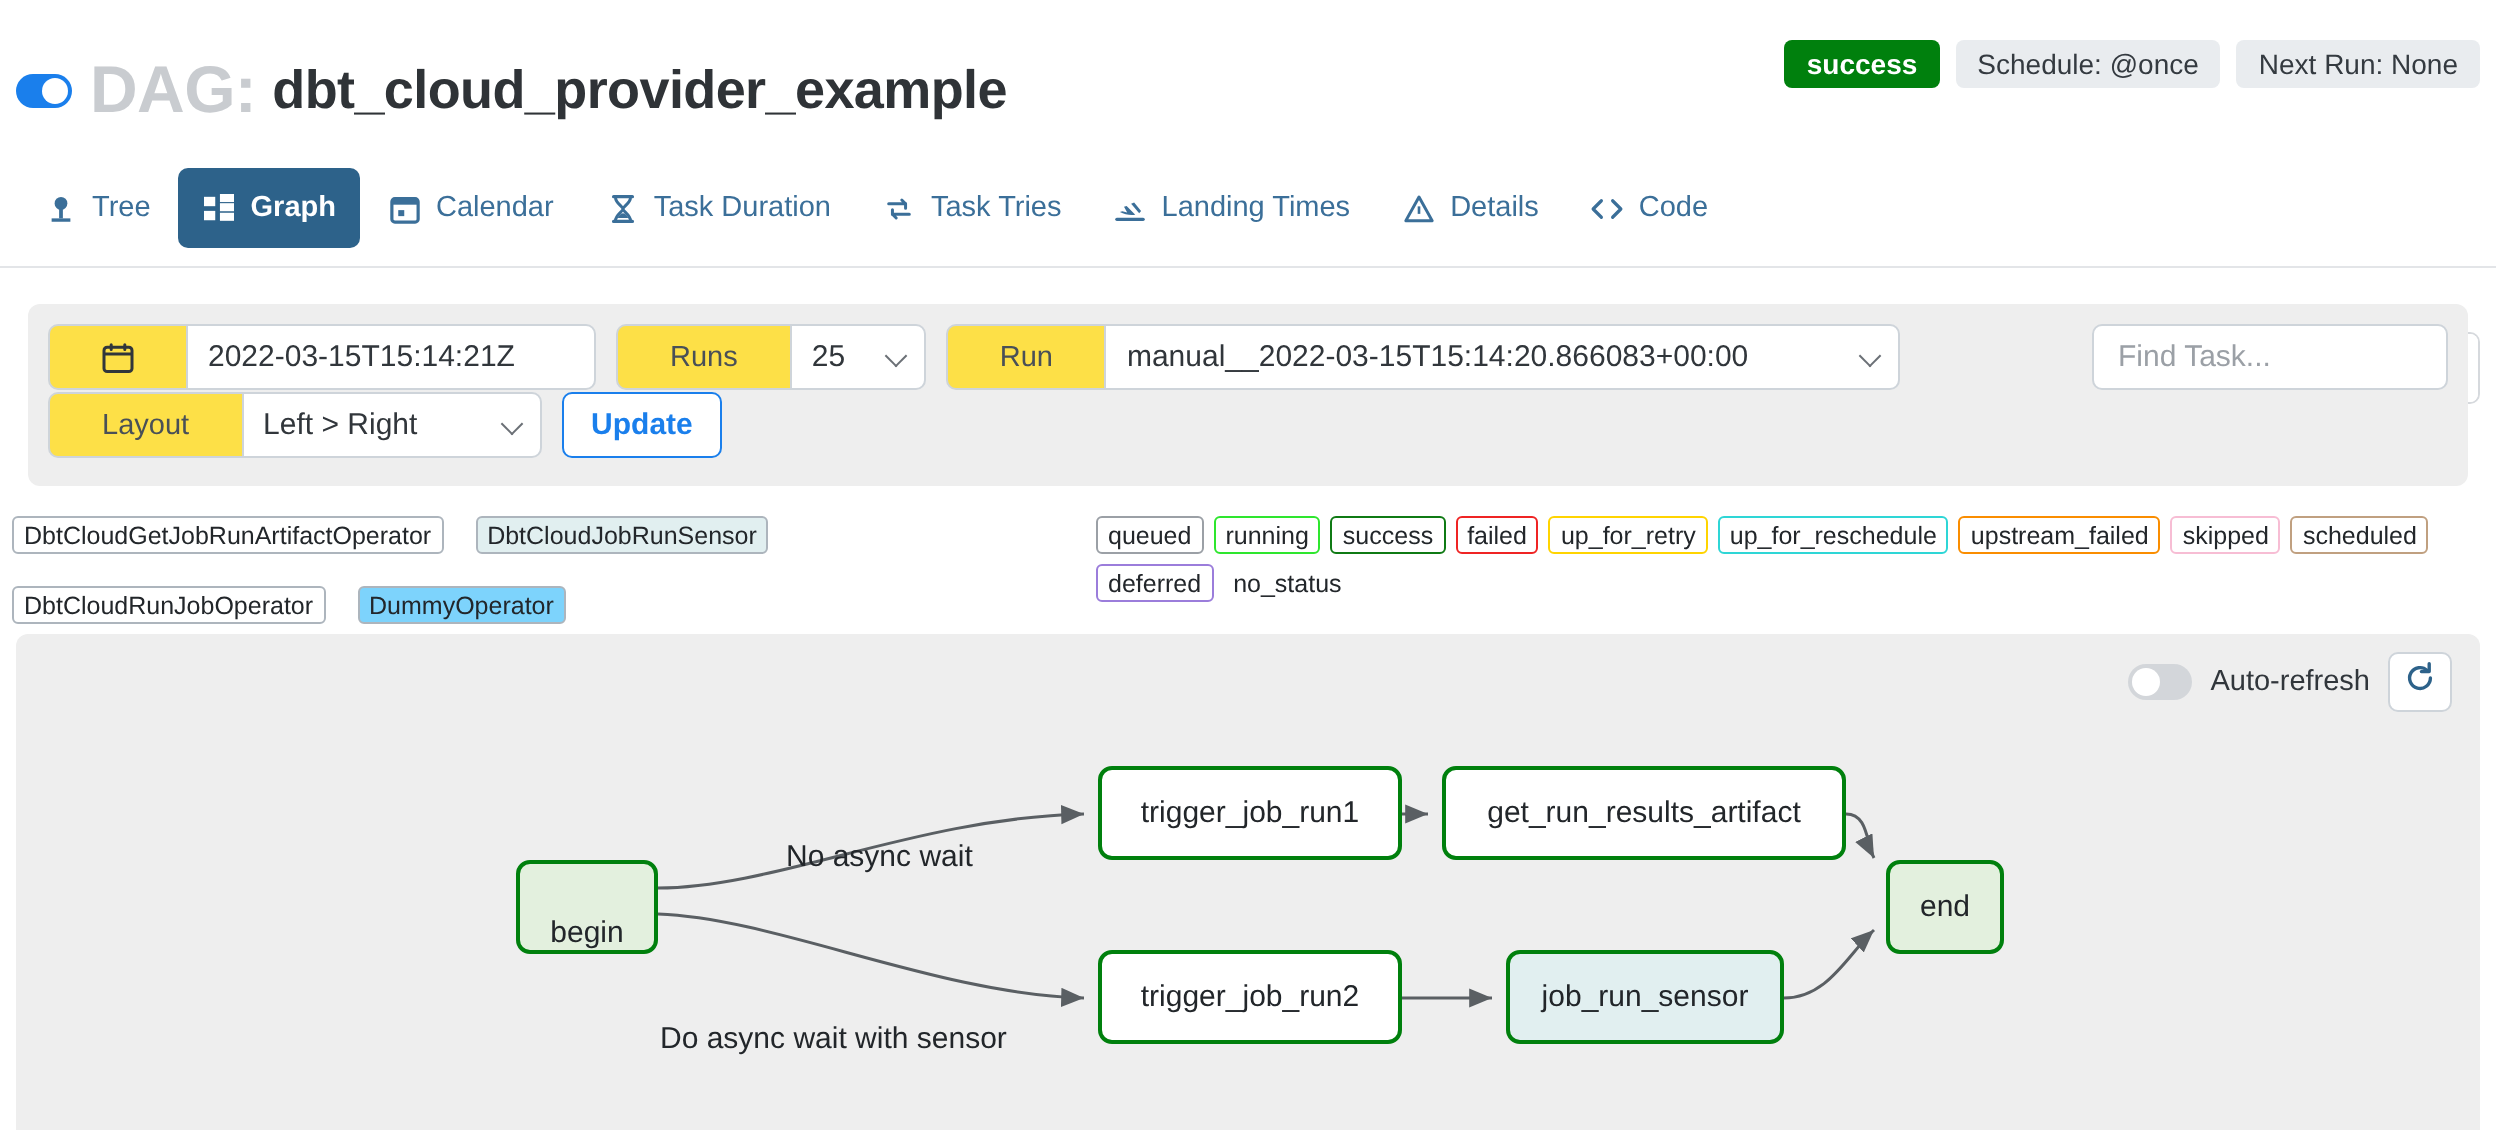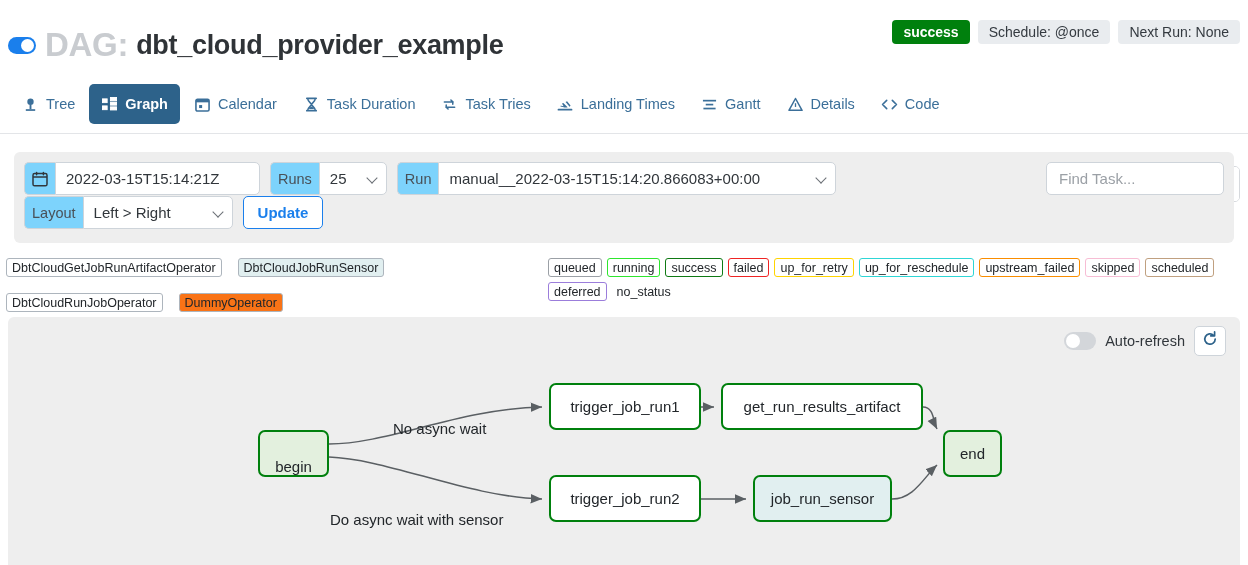--- a/index.html
+++ b/index.html
@@ -65,22 +65,22 @@
     position: absolute; left: 14px; top: 152px; width: 1220px; height: 91px;
     background: #eeeeee; border-radius: 6px;
   }
   .ctl-row { position: absolute; display: flex; align-items: center; }
   .ctl-row.r1 { left: 10px; top: 10px; }
   .ctl-row.r2 { left: 10px; top: 44px; }
 
   .igroup { display: flex; align-items: flex-end; }
   .addon {
     display: inline-flex; align-items: center; justify-content: center;
-    height: 33px; padding: 0 7px;
-    background: #7dd3fc; border: 1px solid #ced4da; color: #495057;
+    height: 33px; padding: 0 26px;
+    background: #fde047; border: 1px solid #ced4da; color: #495057;
     font-size: 14.5px; white-space: nowrap;
   }
   .addon.left { border-radius: 5px 0 0 5px; border-right: none; }
   .fld {
     height: 33px; padding: 0 10px; background: #ffffff;
     border: 1px solid #ced4da; color: #31363b; font-size: 15px;
     display: inline-flex; align-items: center; white-space: nowrap;
   }
   .fld.right { border-radius: 0 5px 5px 0; }
   .sel {
@@ -227,30 +227,20 @@
               <path d="M1 13.5h14" stroke="#3b6f99" stroke-width="1.8" stroke-linecap="round"></path>
               <path d="M2.6 9.6c2.6 1.4 6 1.9 8.2 1.4L6.2 6.4l-1.4.4 1.7 3-2.6-.6z" fill="#3b6f99"></path>
               <path d="M8.6 5.2l4.3 5.1 1-1.2-3.7-4.6z" fill="#3b6f99"></path>
             </svg>
         </span>
         <span>Landing Times</span>
       </div>
       <div class="tab">
         <span class="ico">
           <svg width="15" height="15" viewBox="0 0 16 16">
-              <rect x="1" y="3" width="14" height="1.8" fill="#3b6f99"></rect>
-              <rect x="4" y="7.2" width="8" height="1.8" fill="#3b6f99"></rect>
-              <rect x="1.5" y="11.4" width="13" height="1.8" fill="#3b6f99"></rect>
-            </svg>
-        </span>
-        <span>Gantt</span>
-      </div>
-      <div class="tab">
-        <span class="ico">
-          <svg width="15" height="15" viewBox="0 0 16 16">
               <path d="M8 1.6L15 14.2H1z" fill="none" stroke="#3b6f99" stroke-width="1.6" stroke-linejoin="round"></path>
               <rect x="7.3" y="6.6" width="1.4" height="4" fill="#3b6f99"></rect>
             </svg>
         </span>
         <span>Details</span>
       </div>
       <div class="tab">
         <span class="ico">
           <svg width="17" height="15" viewBox="0 0 18 16">
               <path d="M6 3.6L1.6 8 6 12.4M12 3.6L16.4 8 12 12.4" fill="none" stroke="#3b6f99" stroke-width="1.7" stroke-linecap="round" stroke-linejoin="round"></path>
@@ -311,21 +301,21 @@
     </div>
 
     <div class="find-task">Find Task...</div>
   </div>
 
   <div class="legend">
     <div class="legend-ops">
       <span class="pill" style="background:#ffffff">DbtCloudGetJobRunArtifactOperator</span>
       <span class="pill" style="background:#e1eff0">DbtCloudJobRunSensor</span>
       <span class="pill" style="background:#ffffff">DbtCloudRunJobOperator</span>
-      <span class="pill" style="background:#f97316">DummyOperator</span>
+      <span class="pill" style="background:#7dd3fc">DummyOperator</span>
     </div>
     <div class="legend-states">
       <span class="pill" style="border-color:#9ba0a6">queued</span>
       <span class="pill" style="border-color:#2ee62e">running</span>
       <span class="pill" style="border-color:#0f7a14">success</span>
       <span class="pill" style="border-color:#ef2424">failed</span>
       <span class="pill" style="border-color:#ffd400">up_for_retry</span>
       <span class="pill" style="border-color:#2ed6d6">up_for_reschedule</span>
       <span class="pill" style="border-color:#fa8d00">upstream_failed</span>
       <span class="pill" style="border-color:#f7bdd4">skipped</span>

